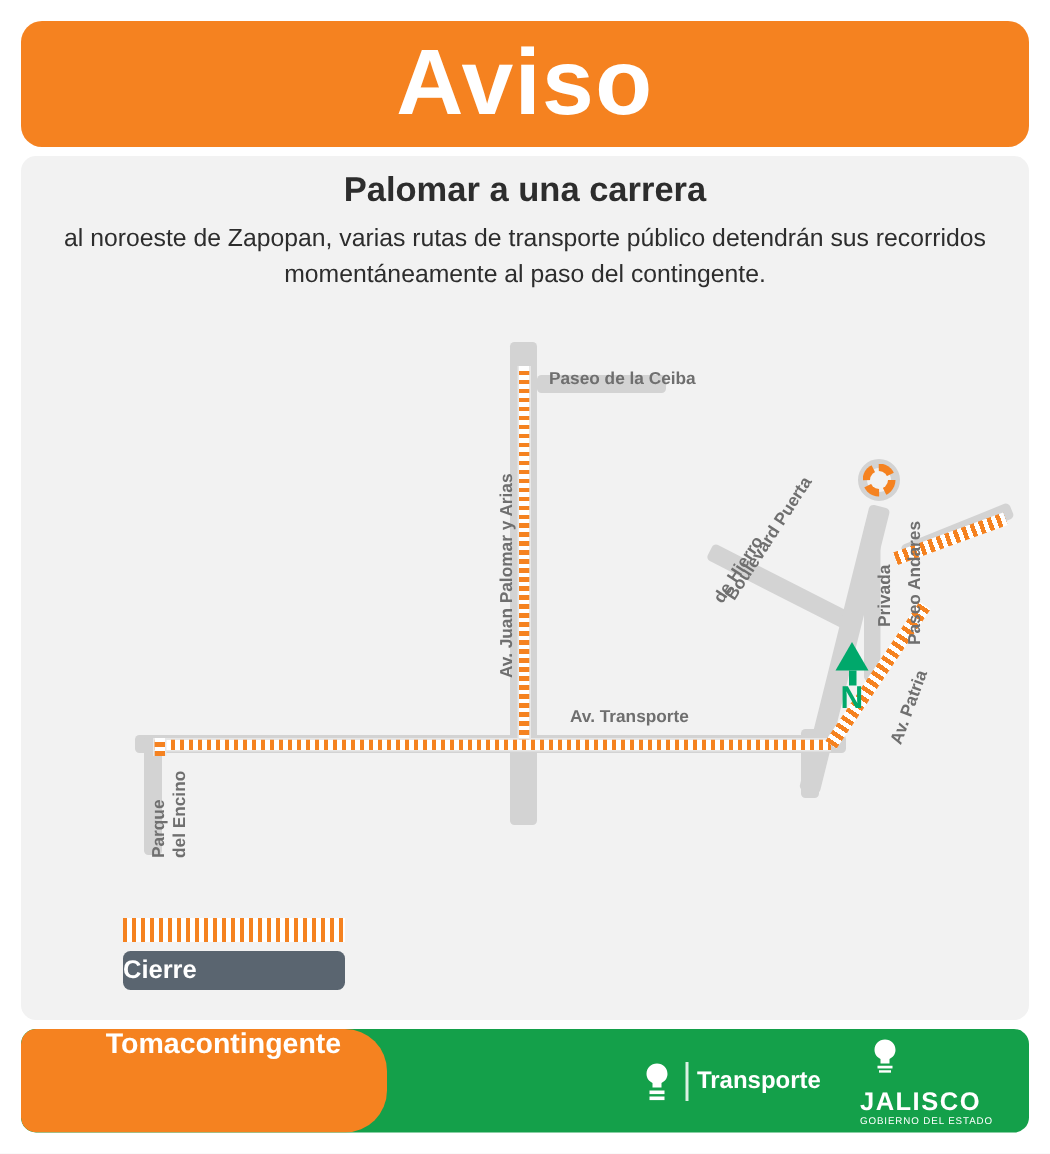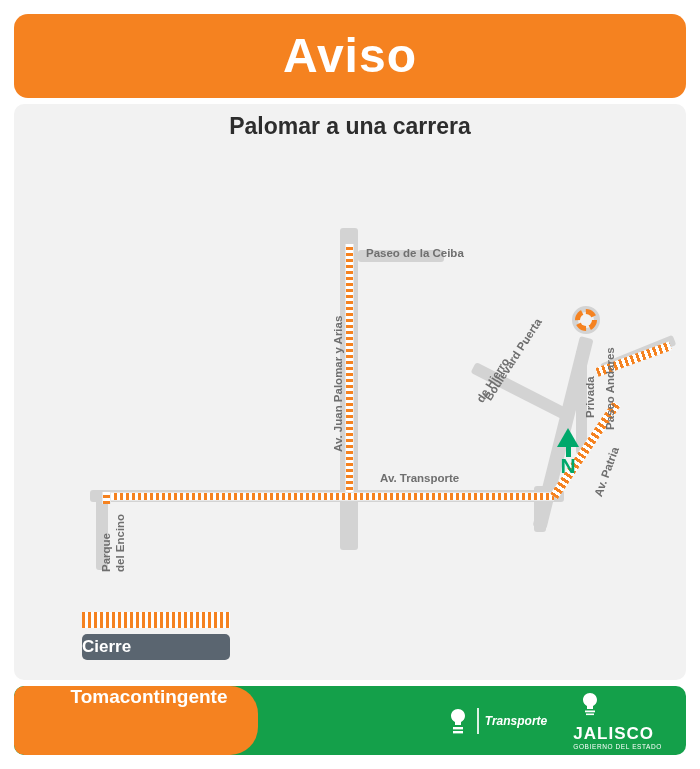--- a/index.html
+++ b/index.html
@@ -18,21 +18,21 @@
   
   .header-bar {
     position:absolute;
     left:14px; top:14px; width:672px; height:84px;
     background:#f58220;
     border-radius:14px;
     display:flex; align-items:center; justify-content:center;
   }
   .header-title {
     color:#ffffff;
-    font-size:48px;
+    font-size:62px;
     font-weight:bold;
     letter-spacing:1px;
     line-height:1;
   }
   
   .body-card {
     position:absolute;
     left:14px; top:104px; width:672px; height:576px;
     background:#f2f2f2;
     border-radius:10px;
@@ -177,21 +177,21 @@
   .logo-transporte { display:flex; align-items:center; gap:6px; }
   .logo-transporte .mark {
     width:26px;height:30px;
     position:relative;
   }
   .logo-transporte .mark svg { display:block; }
   .logo-transporte .divider {
     width:2px;height:26px;background:#ffffff;opacity:.85;
   }
   .logo-transporte .txt {
-    color:#ffffff;font-size:12px;font-weight:bold;font-style:italic;
+    color:#ffffff;font-size:16px;font-weight:bold;
   }
   .logo-jalisco { text-align:left; color:#ffffff; }
   .logo-jalisco .crest { margin:0 auto; }
   .logo-jalisco .name {
     font-size:17px; font-weight:bold; letter-spacing:1px; line-height:1;
   }
   .logo-jalisco .sub {
     font-size:6.5px; letter-spacing:.6px; margin-top:1px;
   }
 </style>
@@ -200,20 +200,21 @@
 
 <div class="page">
 
   <div class="header-bar">
     <div class="header-title">Aviso</div>
   </div>
 
   <div class="body-card">
 
     <div class="headline">Palomar a una carrera</div>
+    <div class="subline">al noroeste de Zapopan, varias rutas de transporte público detendrán sus recorridos momentáneamente al paso del contingente.</div>
 
     <div class="map">
 
       <div class="road" style="left:326px; top:28px; width:18px; height:322px;"></div>
       <div class="road" style="left:344px; top:50px; width:86px; height:12px;"></div>
       <div class="road" style="left:76px; top:290px; width:474px; height:12px;"></div>
       <div class="road" style="left:82px; top:290px; width:12px; height:80px;"></div>
       <div class="road" style="left:462px; top:162px; width:108px; height:12px; transform:rotate(27deg); transform-origin:left top;"></div>
       <div class="road" style="left:566px; top:136px; width:14px; height:196px; transform:rotate(14deg); transform-origin:left top;"></div>
       <div class="road" style="left:562px; top:150px; width:11px; height:104px;"></div>

